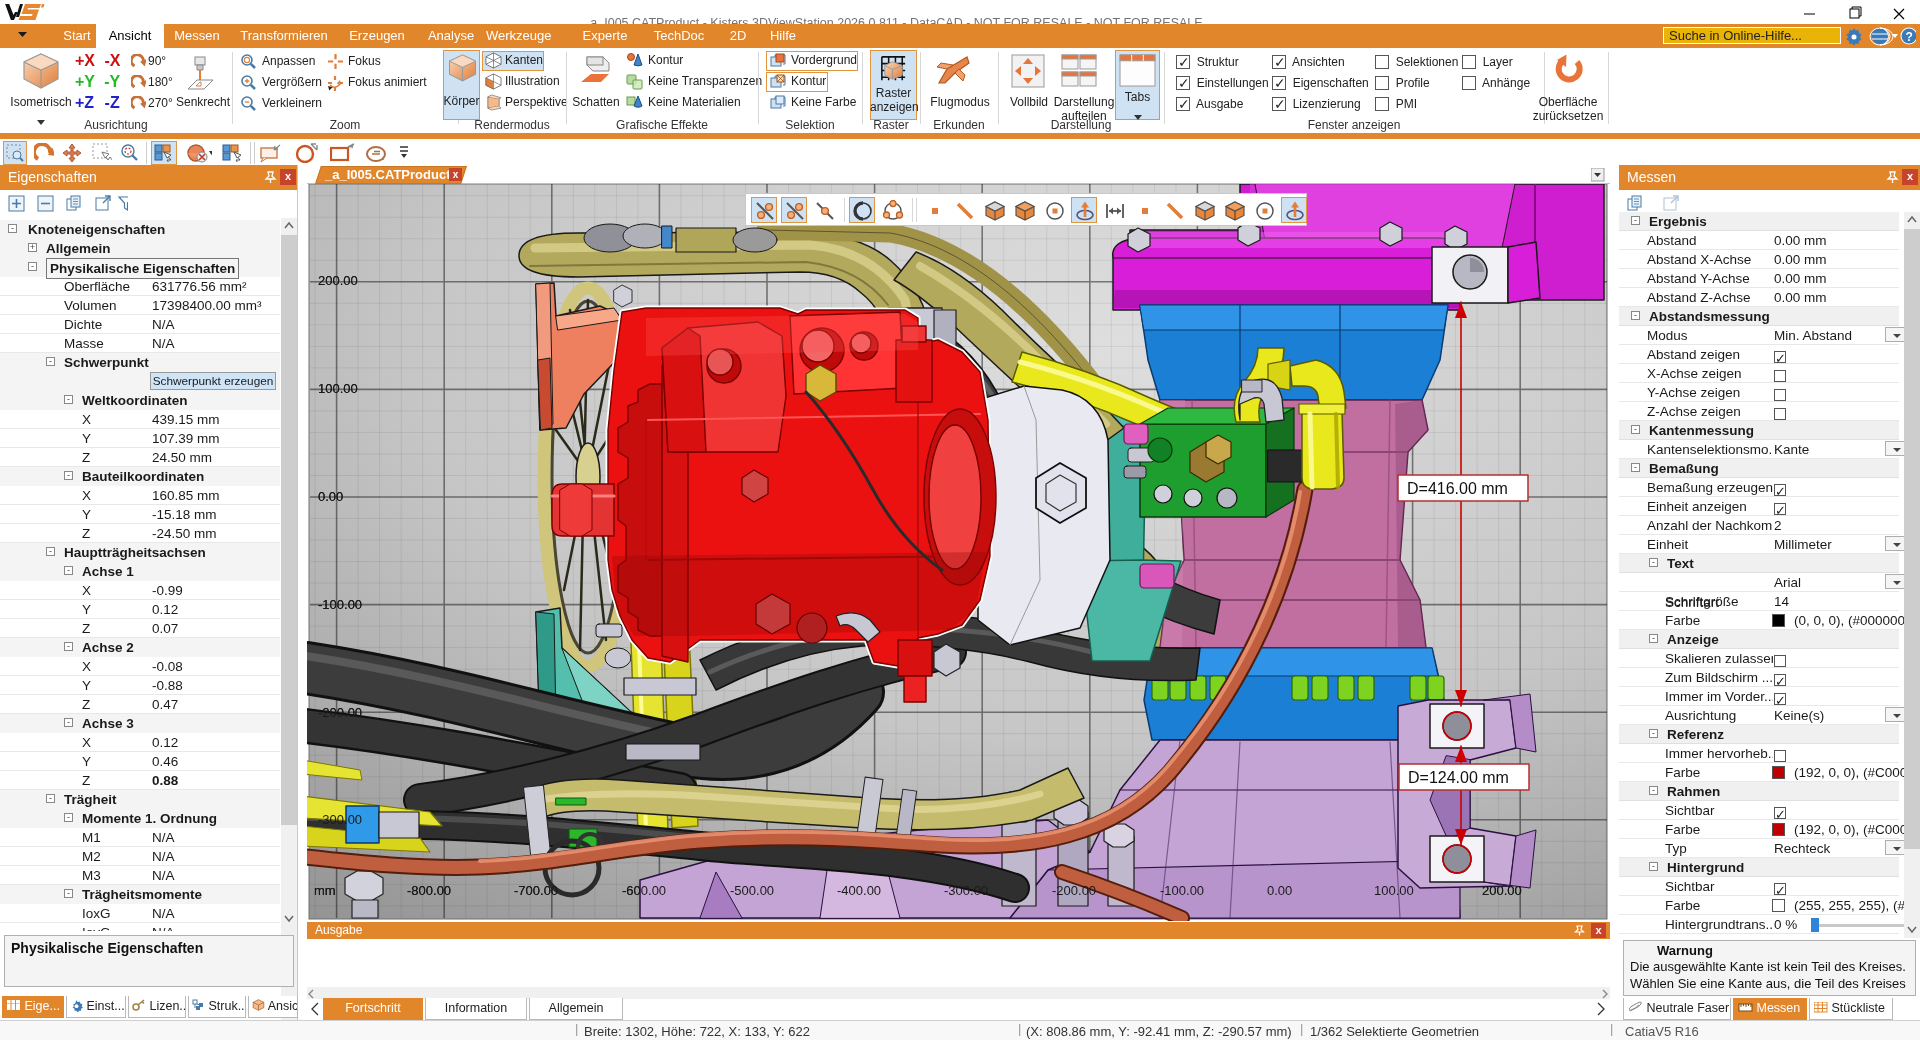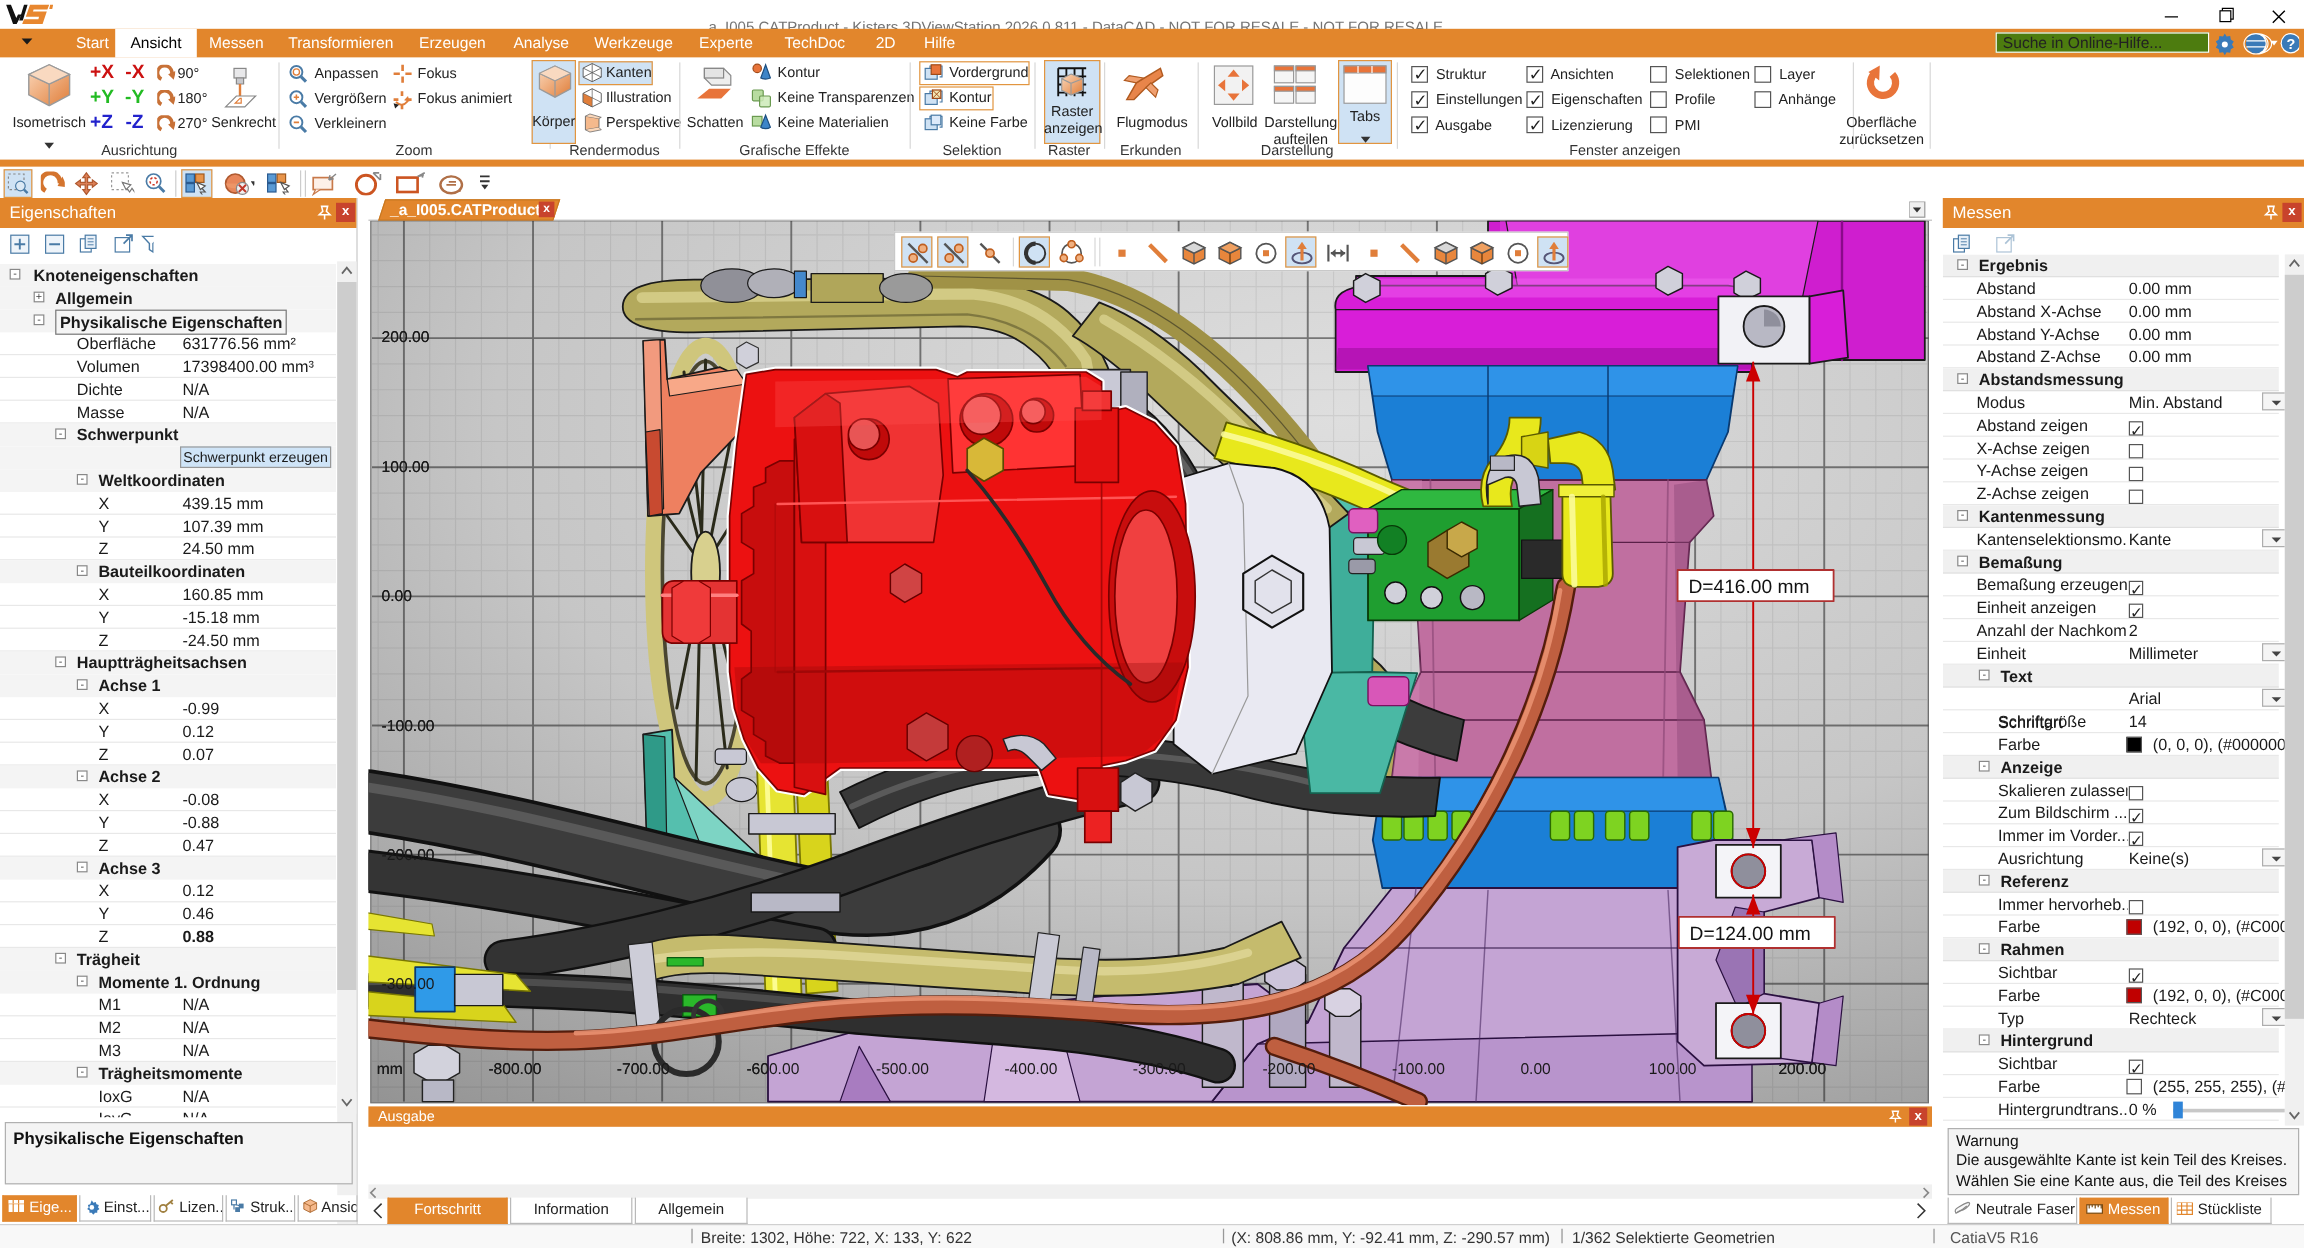--- a/index.html
+++ b/index.html
@@ -97,27 +97,27 @@
   </svg>
   <div class="mtab" style="left:8px; top:24px; width:28px;"><svg width="28" height="20">
         <path d="M10 8 l9 0 l-4.5 5 z" fill="#1a1a1a"></path>
       </svg></div>
   <div class="mtab" style="left:46px; top:24px; width:62px; text-align:center;">Start</div>
   <div class="mtab active" style="left:96px; top:24px; width:68px; text-align:center;">Ansicht</div>
   <div class="mtab" style="left:164px; top:24px; width:66px; text-align:center;">Messen</div>
   <div class="mtab" style="left:230px; top:24px; width:108px; text-align:center;">Transformieren</div>
   <div class="mtab" style="left:338px; top:24px; width:78px; text-align:center;">Erzeugen</div>
   <div class="mtab" style="left:416px; top:24px; width:70px; text-align:center;">Analyse</div>
-  <div class="mtab" style="left:486px; top:24px; width:84px; text-align:center;">Werkzeuge</div>
+  <div class="mtab" style="left:486px; top:24px; width:84px; ">Werkzeuge</div>
   <div class="mtab" style="left:570px; top:24px; width:70px; text-align:center;">Experte</div>
   <div class="mtab" style="left:640px; top:24px; width:78px; text-align:center;">TechDoc</div>
   <div class="mtab" style="left:718px; top:24px; width:40px; text-align:center;">2D</div>
   <div class="mtab" style="left:758px; top:24px; width:50px; text-align:center;">Hilfe</div>
 
-  <div class="abs" style="left:1663px; top:27px; width:178px; height:17px; background:#4d7c0f; border:1px solid #fff; font-size:13px; color:#222; line-height:16px; padding-left:5px;">Suche in Online-Hilfe...</div>
+  <div class="abs" style="left:1663px; top:27px; width:178px; height:17px; background:#eab308; border:1px solid #fff; font-size:13px; color:#222; line-height:16px; padding-left:5px;">Suche in Online-Hilfe...</div>
 
   <div class="abs" id="ribbon"></div>
   <div class="abs" id="ribbon-content" style="left:0; top:48px; width:1920px; height:85px;">
 
     <svg class="abs" style="left:22px; top:5px;" width="38" height="36" viewBox="0 0 38 36">
       <path d="M19 1 L36 9 L36 26 L19 35 L2 26 L2 9 Z" fill="url(#cubeg)" stroke="#9a9a9a" stroke-width="1.2"></path>
       <path d="M2 9 L19 17 L36 9 M19 17 L19 35" fill="none" stroke="#9a9a9a" stroke-width="1.2"></path>
       <path d="M19 1 L36 9 L19 17 L2 9 Z" fill="#f9d9c0" stroke="#9a9a9a" stroke-width="1"></path>
     </svg>
     <div class="abs rtext" style="left:8px; top:47px; width:66px; text-align:center;">Isometrisch</div>
@@ -779,21 +779,21 @@
     <div class="abs" style="left:285px; top:47px; width:16px; height:726px; background:#f0f0f0;"></div>
     <div class="abs" style="left:285px; top:47px; width:16px; height:17px;"><svg width="16" height="17">
           <path d="M4 10 l4 -5 l4 5" fill="none" stroke="#666" stroke-width="1.5"></path>
         </svg></div>
     <div class="abs" style="left:285px; top:64px; width:16px; height:620px; background:#cdcdcd;"></div>
     <div class="abs" style="left:285px; top:756px; width:16px; height:17px;"><svg width="16" height="17">
           <path d="M4 6 l4 5 l4 -5" fill="none" stroke="#666" stroke-width="1.5"></path>
         </svg></div>
 
     <div class="abs" style="left:4px; top:775px; width:293px; height:56px; border:1px solid #b0b0b0; background:#f4f4f4; padding:2px 6px; font-size:13px; color:#111; overflow:hidden;">
-      <div style="font-weight:normal;">Warnung</div>
+      <div style="font-weight:bold;margin-left:27px;">Warnung</div>
       <div style="line-height:17px;">Die ausgewählte Kante ist kein Teil des Kreises. Wählen Sie eine Kante aus, die Teil des Kreises ist.</div>
     </div>
 
     <div class="btab" style="left:4px; top:833px; width:108px; padding:0 4px;"><svg width="15" height="12" viewBox="0 0 15 12" style="vertical-align:-1px;">
           <path d="M2 10 q-2 -3 2 -5 q5 -3 8 -4 q2 0 1 2 q-2 3 -7 5 q-4 2 -4 2 z" fill="#f8f8f8" stroke="#888"></path>
           <path d="M3 9 q4 -1 8 -5" fill="none" stroke="#888"></path>
         </svg> Neutrale Faser</div>
     <div class="btab active" style="left:114px; top:833px; width:74px; padding:0 4px;"><svg width="15" height="11" viewBox="0 0 15 11" style="vertical-align:-1px;">
           <rect x="1" y="2" width="13" height="7" fill="#fff" stroke="#7a4a10"></rect>
           <path d="M3 2 v3 M5.5 2 v2 M8 2 v3 M10.5 2 v2 M13 2 v3" stroke="#7a4a10"></path>

